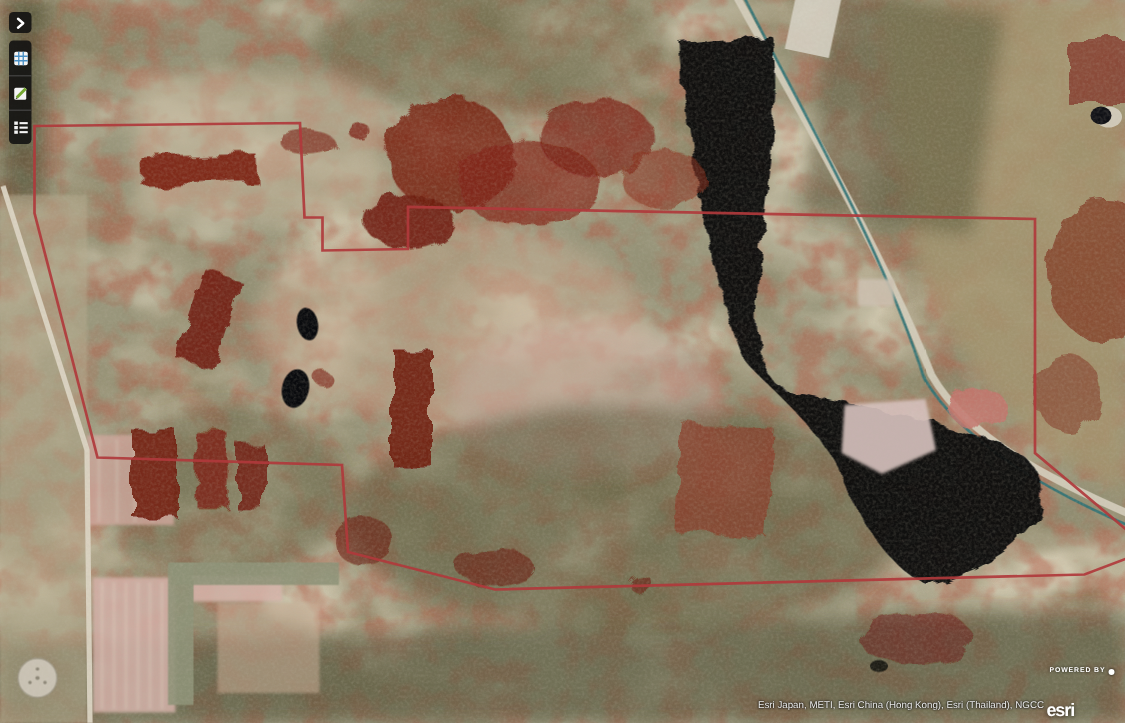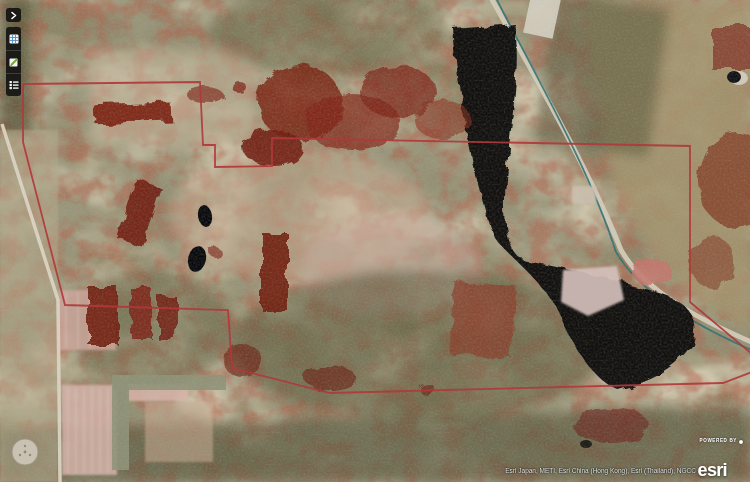--- a/index.html
+++ b/index.html
@@ -37,21 +37,21 @@
   .powered{
     font-size:4.6px;letter-spacing:.6px;font-weight:700;
     text-shadow:0 0 2px rgba(0,0,0,.8);display:flex;align-items:center;gap:2px;
     margin-left:2px;
   }
   .globe-dot{
     width:4px;height:4px;border-radius:50%;background:#fff;display:inline-block;
     box-shadow:0 0 2px rgba(0,0,0,.8);
   }
   .esri-word{
-    font-size:18px;font-weight:700;letter-spacing:-.7px;margin-top:17px;
+    font-size:12px;font-weight:700;letter-spacing:-.7px;margin-top:17px;
     text-shadow:0 1px 3px rgba(0,0,0,.65);
   }
 </style>
 </head>
 <body>
 
 <div class="stage">
 
   <svg class="map-svg" width="750" height="482" viewBox="0 0 750 482" xmlns="http://www.w3.org/2000/svg">
     <defs>

